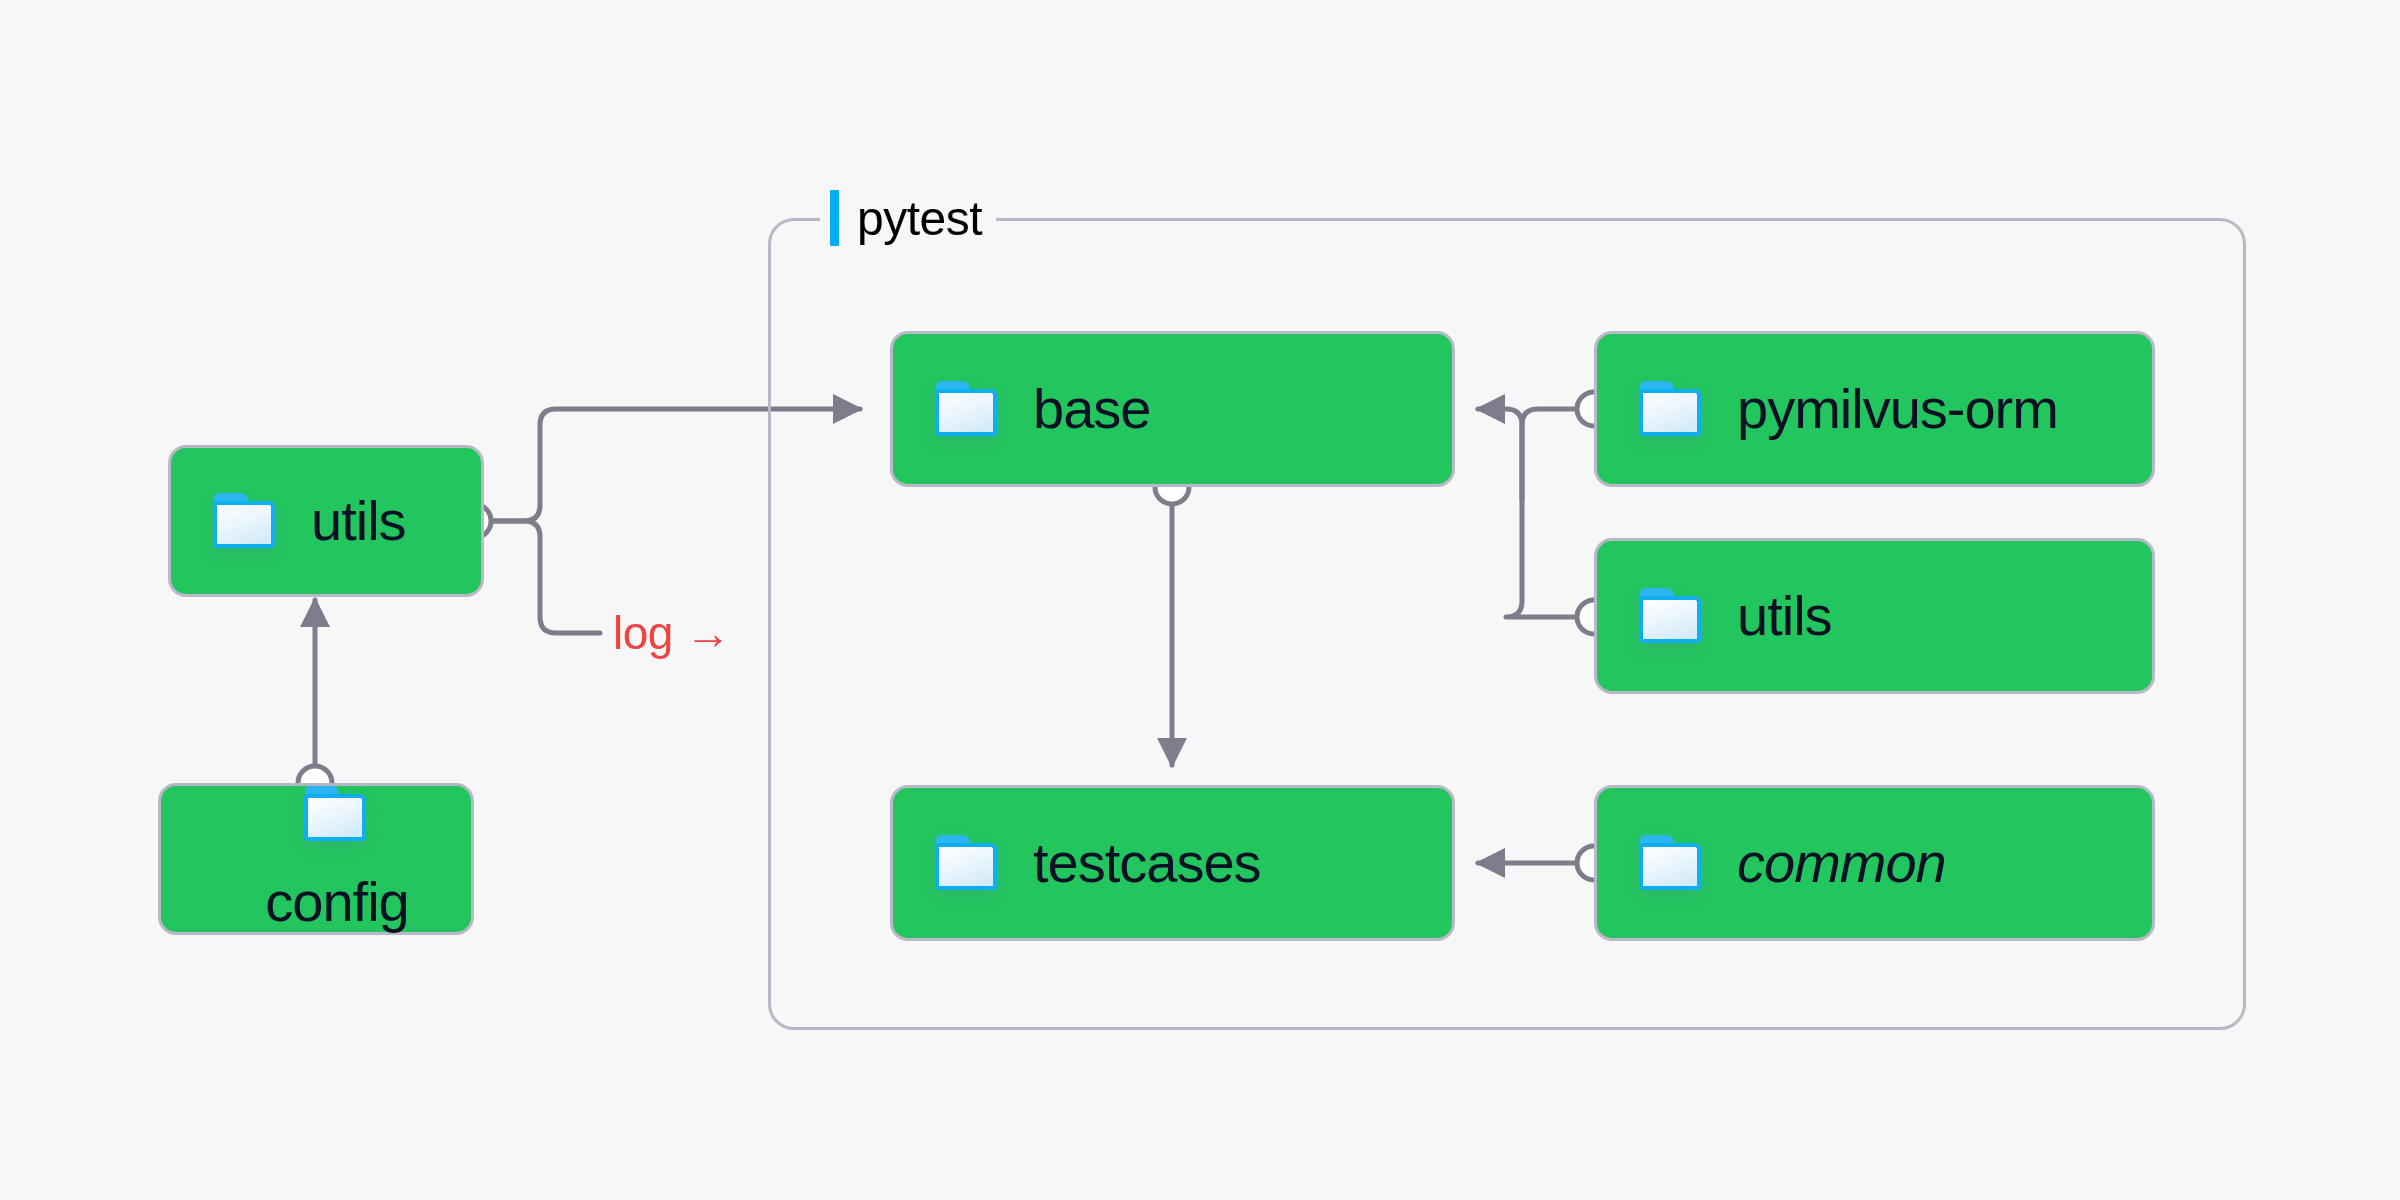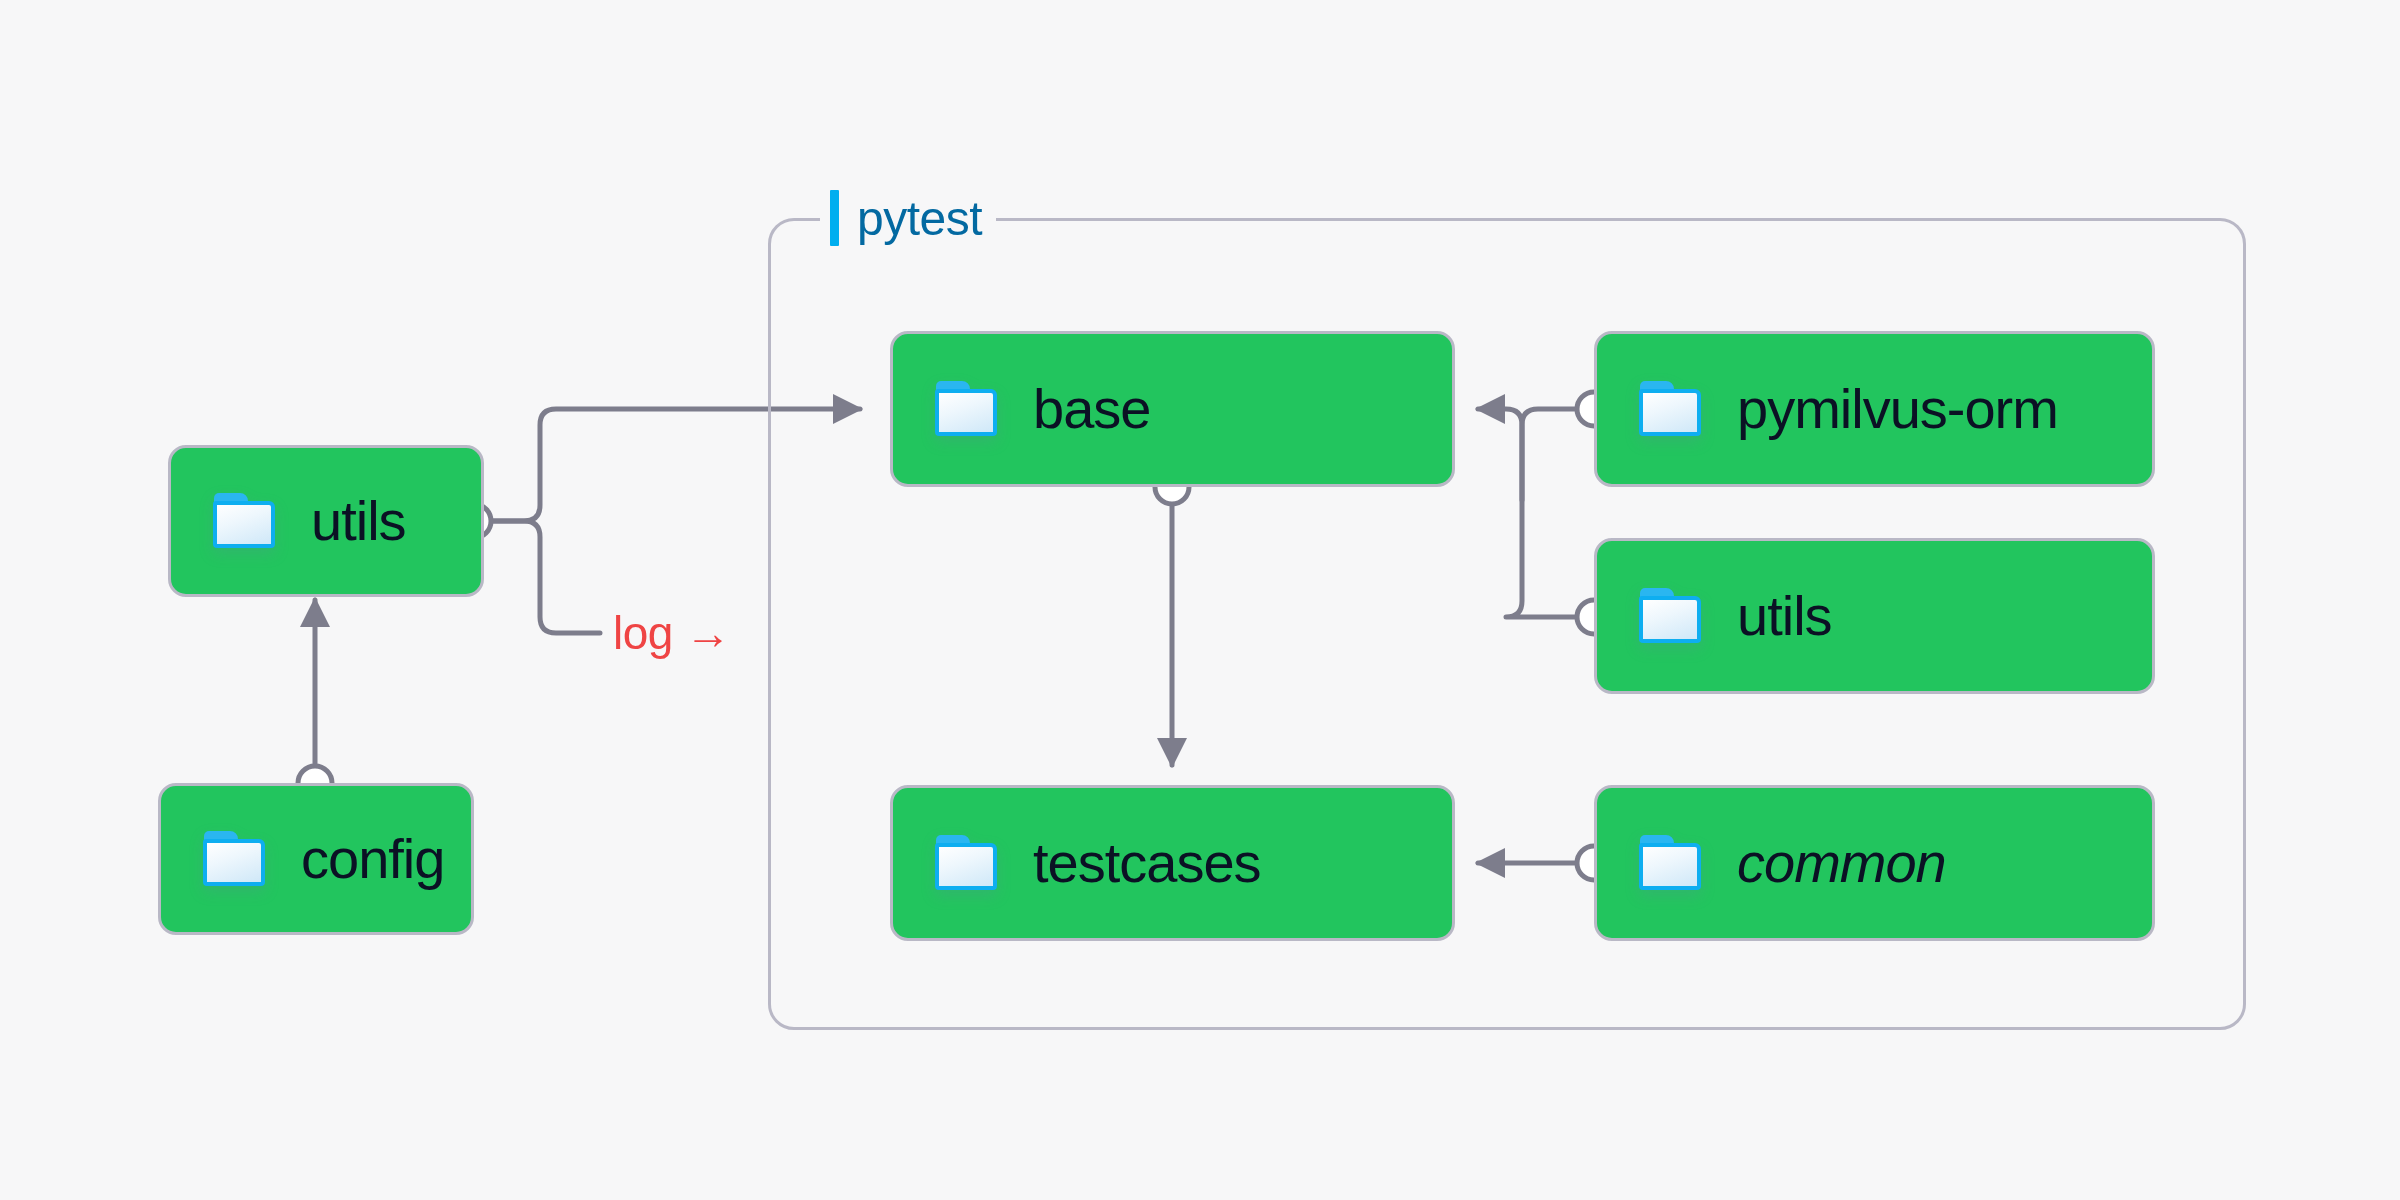--- a/index.html
+++ b/index.html
@@ -35,21 +35,21 @@
   }
   .group-label-bar {
     width: 9px;
     height: 56px;
     background: #00aeef;
     border-radius: 1px;
     flex: none;
   }
   .group-label-text {
     font-size: 48px;
-    color: #0369a1;
+    color: #000000;
     letter-spacing: -0.5px;
     white-space: nowrap;
   }
 
   
   .node {
     position: absolute;
     box-sizing: border-box;
     background: #22c55e;
     border: 3px solid #b9b8c6;
@@ -169,21 +169,21 @@
   </div>
 
   <div class="node" style="left:168px; top:445px; width:316px; height:152px;">
     <span class="folder-icon">
       <span class="tab"></span>
         <span class="body"></span>
     </span>
     <span class="node-label">utils</span>
   </div>
 
-  <div class="node" style="left:158px; top:783px; width:316px; height:152px;">
+  <div class="node" style="left:158px; top:783px; width:316px; height:152px;flex-direction:column;">
     <span class="folder-icon">
       <span class="tab"></span>
         <span class="body"></span>
     </span>
     <span class="node-label">config</span>
   </div>
 
   <div class="node" style="left:890px; top:331px; width:565px; height:156px;">
     <span class="folder-icon">
       <span class="tab"></span>

